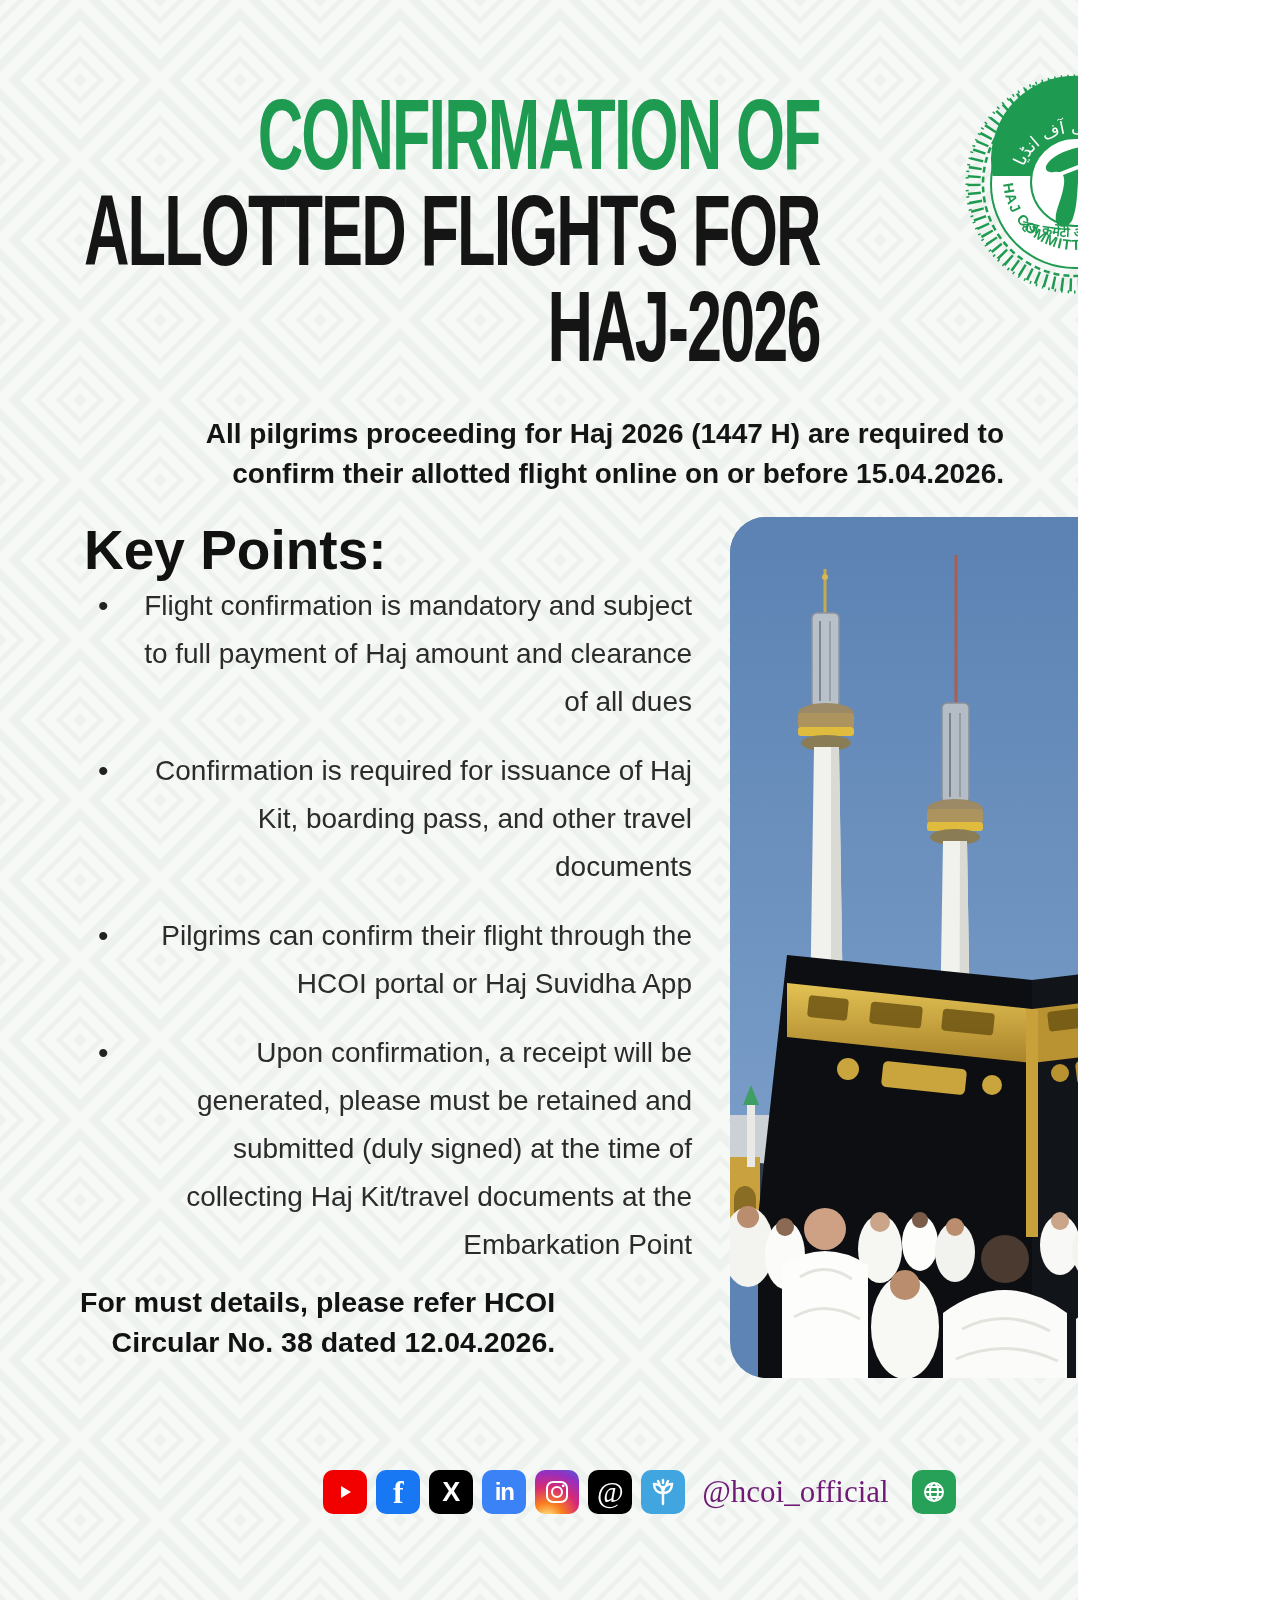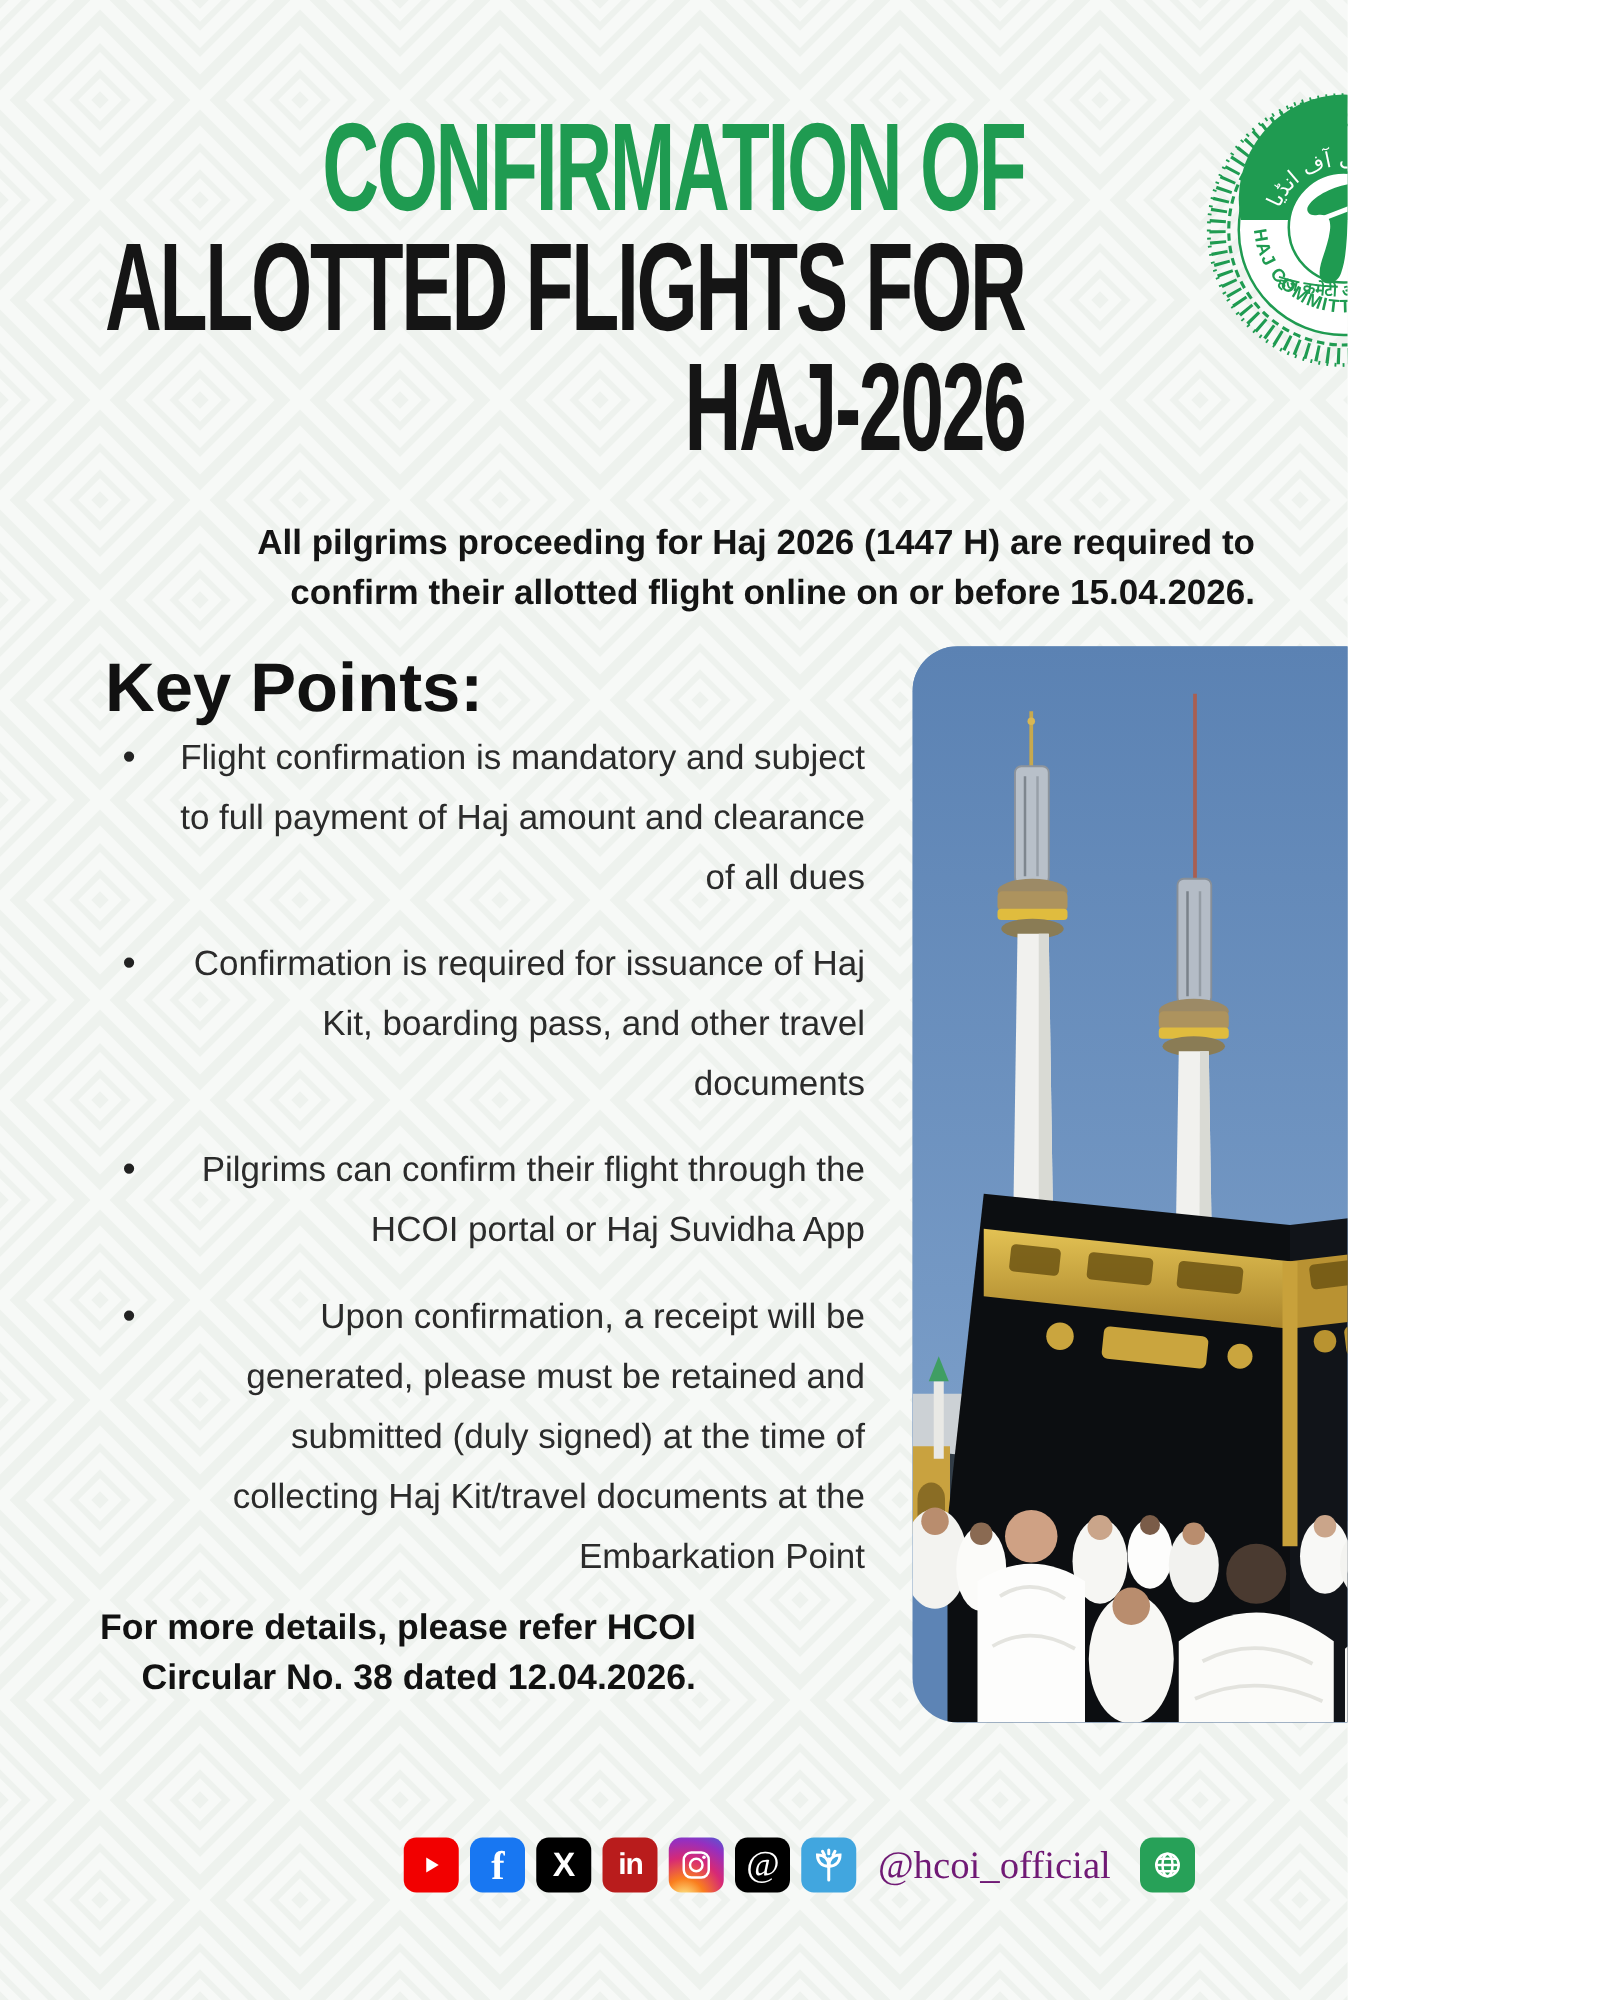--- a/index.html
+++ b/index.html
@@ -58,21 +58,21 @@
     display:flex; align-items:center; justify-content:center; gap:9px;
   }
   .sicon{
     width:44px; height:44px; border-radius:10px; flex:0 0 auto;
     display:flex; align-items:center; justify-content:center;
     color:#fff; font-weight:bold; overflow:hidden;
   }
   .sicon.yt{background:#f20000;}
   .sicon.fb{background:#1877f2; font-size:32px; font-family:"Liberation Serif",serif;}
   .sicon.x{background:#000; font-size:27px;}
-  .sicon.li{background:#b91c1c; font-size:24px; letter-spacing:-1px;}
+  .sicon.li{background:#3b82f6; font-size:24px; letter-spacing:-1px;}
   .sicon.ig{background:radial-gradient(circle at 28% 112%, #fdd675 8%, #fa7e1e 28%, #d62976 56%, #962fbf 80%, #4f5bd5 100%);}
   .sicon.th{background:#000; font-size:29px; font-weight:normal; font-family:"Liberation Serif",serif;}
   .sicon.koo{background:#41a6df;}
   .sicon.globe{background:#27a158; margin-left:14px;}
   .handle, .website{
     font-family:"Liberation Serif", serif; font-size:31px; color:#701a75;
     margin-left:8px; white-space:nowrap;
   }
   .website{margin-left:10px;}
 </style>
@@ -146,21 +146,21 @@
 
   <div class="layer kp-heading">Key Points:</div>
   <ul class="layer kp-list">
     <li>Flight confirmation is mandatory and subject to full payment of Haj amount and clearance of all dues</li>
     <li>Confirmation is required for issuance of Haj Kit, boarding pass, and other travel documents</li>
     <li>Pilgrims can confirm their flight through the HCOI portal or Haj Suvidha App</li>
     <li>Upon confirmation, a receipt will be generated, please must be retained and submitted (duly signed) at the time of collecting Haj Kit/travel documents at the Embarkation Point</li>
   </ul>
 
   <div class="layer note">
-    <div>For more details, please refer HCOI</div>
+    <div>For must details, please refer HCOI</div>
     <div>Circular No. 38 dated 12.04.2026.</div>
   </div>
 
   <div class="layer photo-card">
     <svg width="455" height="861" viewBox="0 0 455 861" xmlns="http://www.w3.org/2000/svg">
       <defs>
         <linearGradient id="sky" x1="0" y1="0" x2="0" y2="1">
           <stop offset="0" stop-color="#5b82b3"></stop>
           <stop offset="1" stop-color="#7da0ca"></stop>
         </linearGradient>

